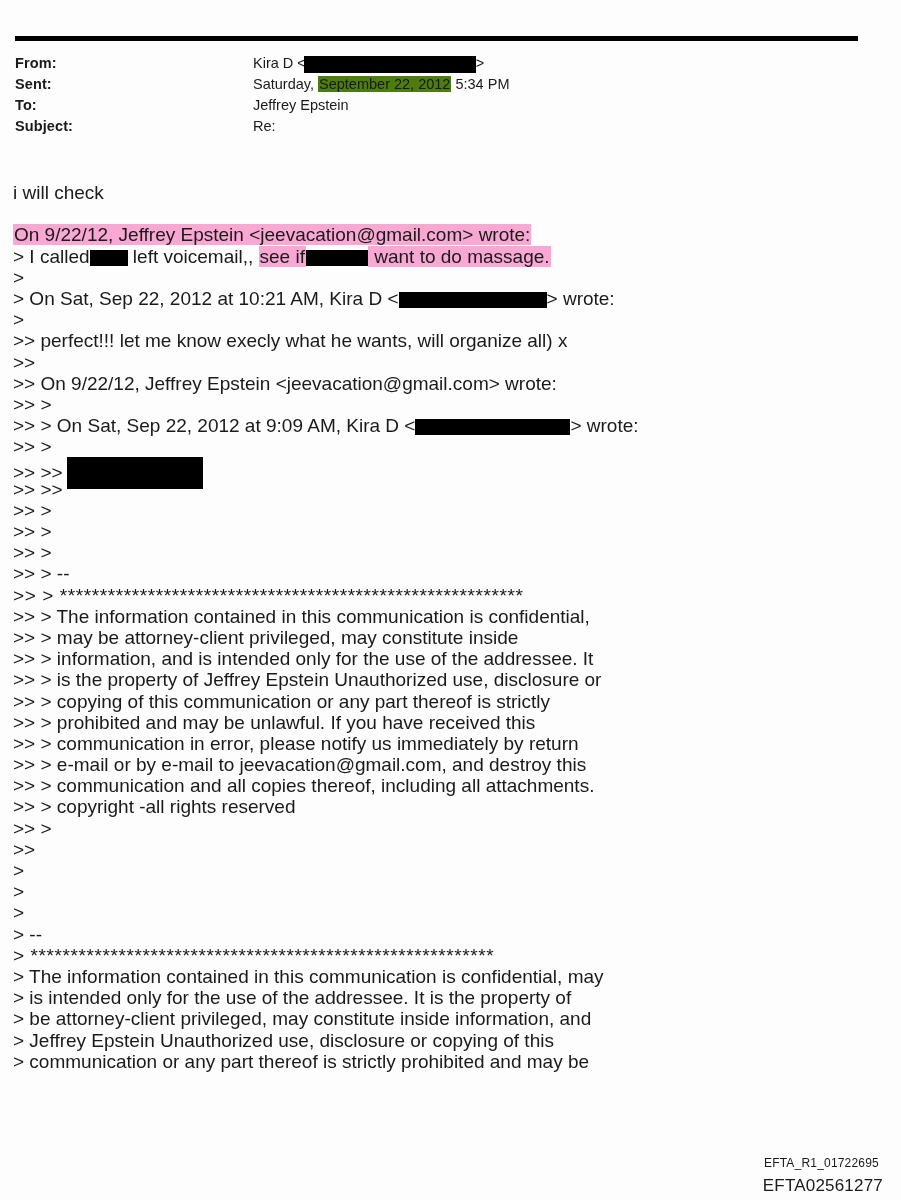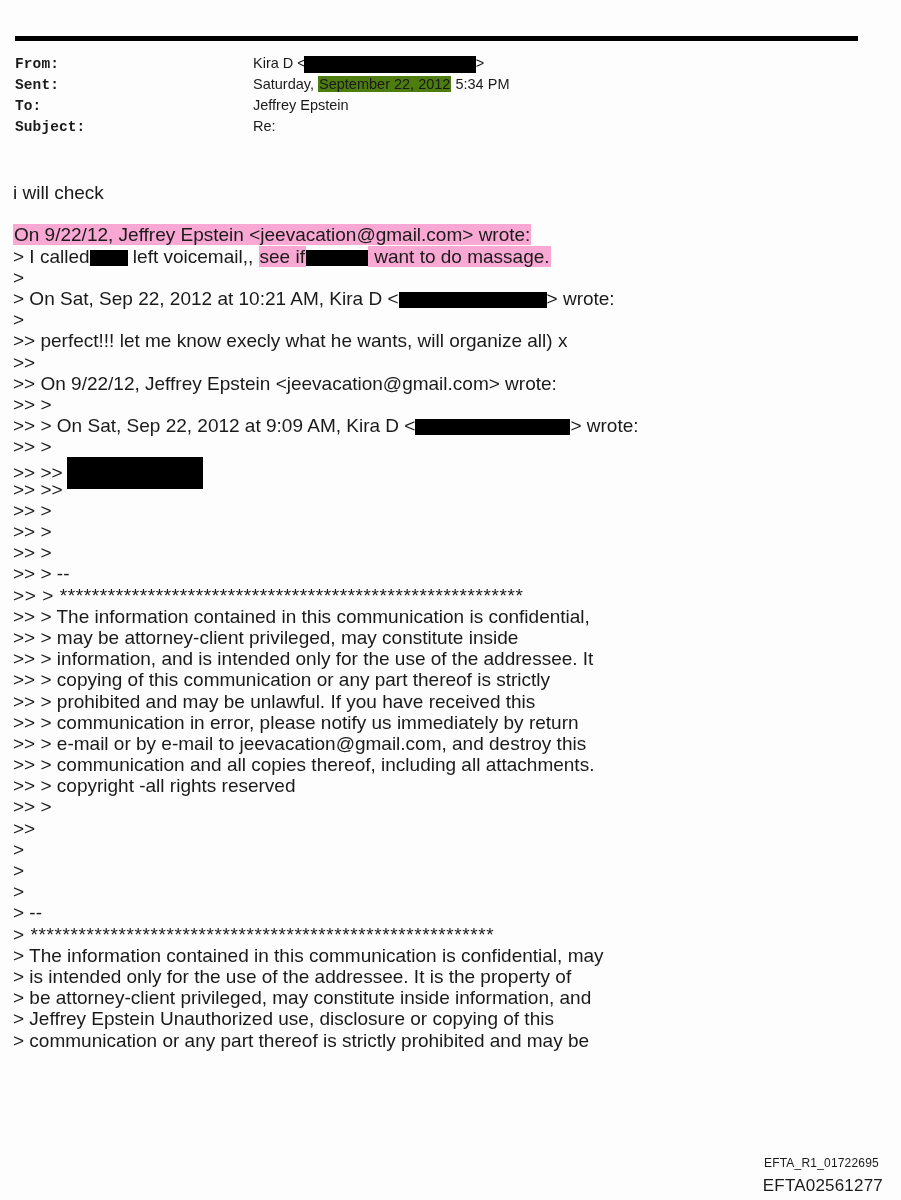--- a/index.html
+++ b/index.html
@@ -40,21 +40,20 @@
   .hrow {
     display: flex;
     align-items: baseline;
     height: 21px;
     font-size: 14.5px;
   }
   .hlabel {
     width: 238px;
     font-weight: bold;
     letter-spacing: 0.1px;
-    font-family: Liberation Mono, monospace;
   }
   .hvalue {
     position: relative;
     white-space: nowrap;
   }
   .redact {
     display: inline-block;
     background: #000;
     vertical-align: middle;
     height: 15px;
@@ -169,20 +168,21 @@
 
     <div class="ln">&gt;&gt; &gt;&gt;</div>
     <div class="ln">&gt;&gt; &gt;</div>
     <div class="ln">&gt;&gt; &gt;</div>
     <div class="ln">&gt;&gt; &gt;</div>
     <div class="ln">&gt;&gt; &gt; --</div>
     <div class="ln stars">&gt;&gt; &gt; **********************************************************</div>
     <div class="ln">&gt;&gt; &gt; The information contained in this communication is confidential,</div>
     <div class="ln">&gt;&gt; &gt; may be attorney-client privileged, may constitute inside</div>
     <div class="ln">&gt;&gt; &gt; information, and is intended only for the use of the addressee. It</div>
+    <div class="ln">&gt;&gt; &gt; is the property of Jeffrey Epstein Unauthorized use, disclosure or</div>
     <div class="ln">&gt;&gt; &gt; copying of this communication or any part thereof is strictly</div>
     <div class="ln">&gt;&gt; &gt; prohibited and may be unlawful. If you have received this</div>
     <div class="ln">&gt;&gt; &gt; communication in error, please notify us immediately by return</div>
     <div class="ln">&gt;&gt; &gt; e-mail or by e-mail to jeevacation@gmail.com, and destroy this</div>
     <div class="ln">&gt;&gt; &gt; communication and all copies thereof, including all attachments.</div>
     <div class="ln">&gt;&gt; &gt; copyright -all rights reserved</div>
     <div class="ln">&gt;&gt; &gt;</div>
     <div class="ln">&gt;&gt;</div>
     <div class="ln">&gt;</div>
     <div class="ln">&gt;</div>

